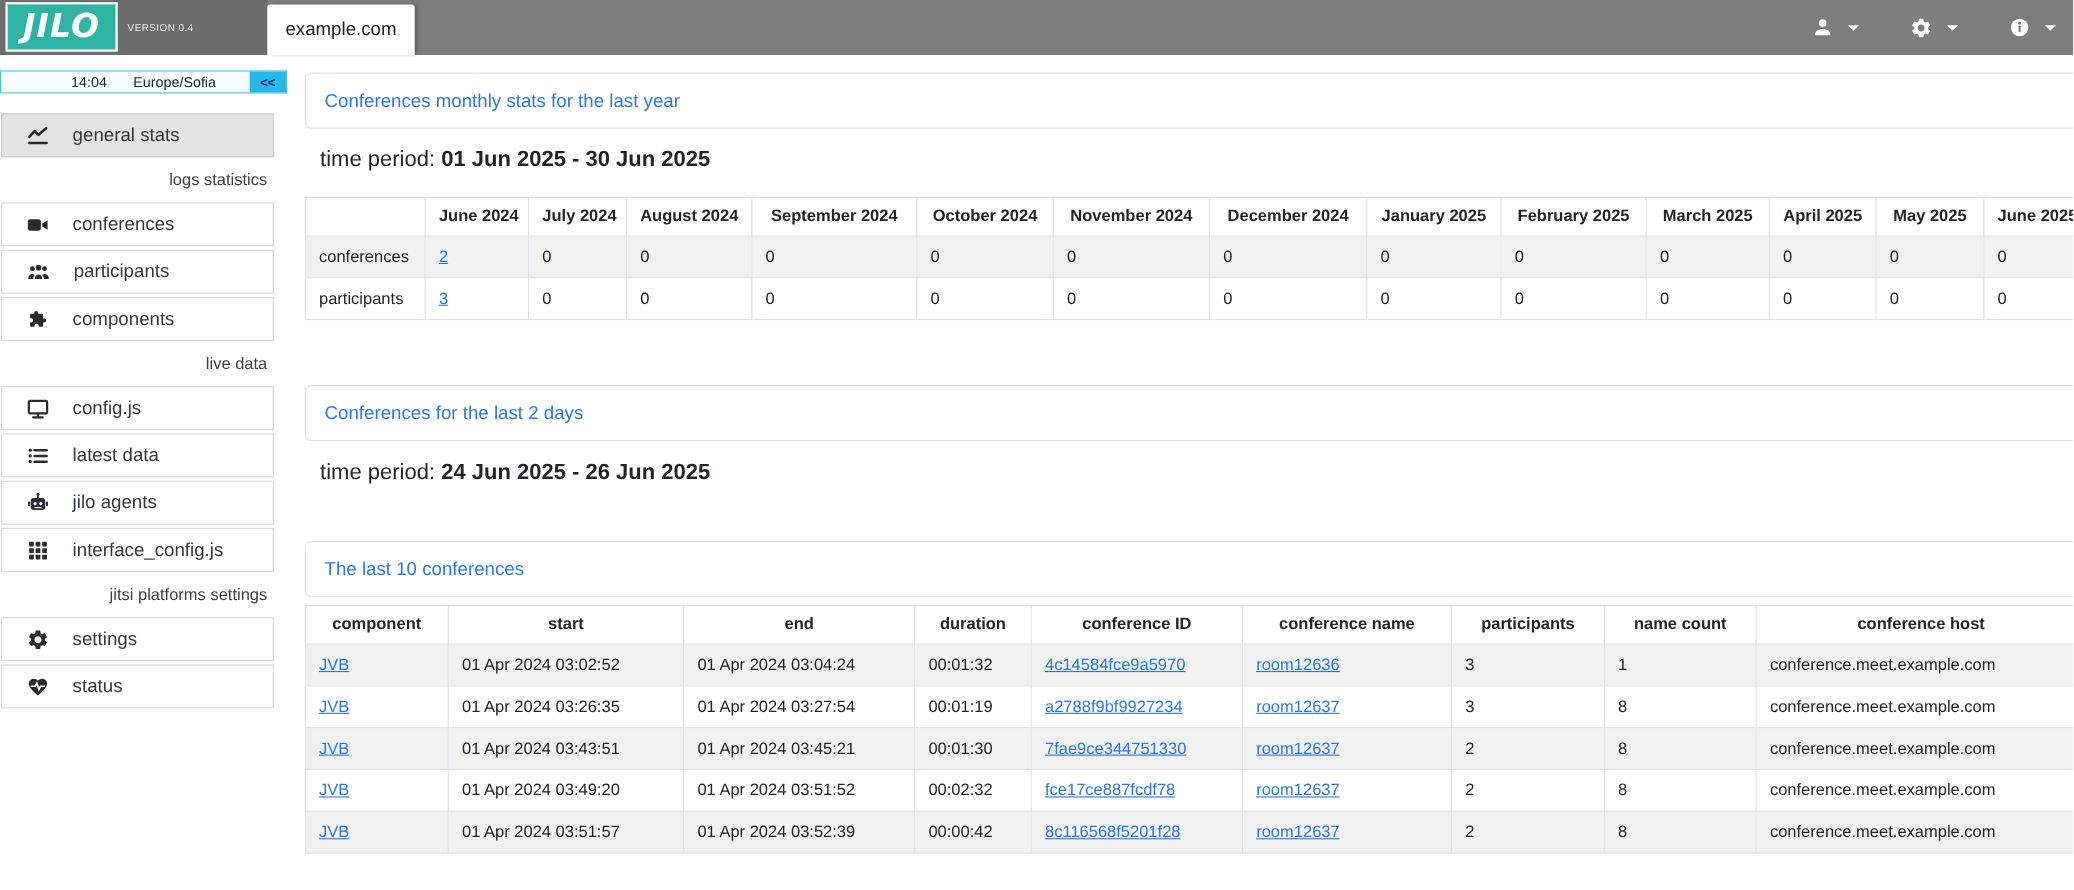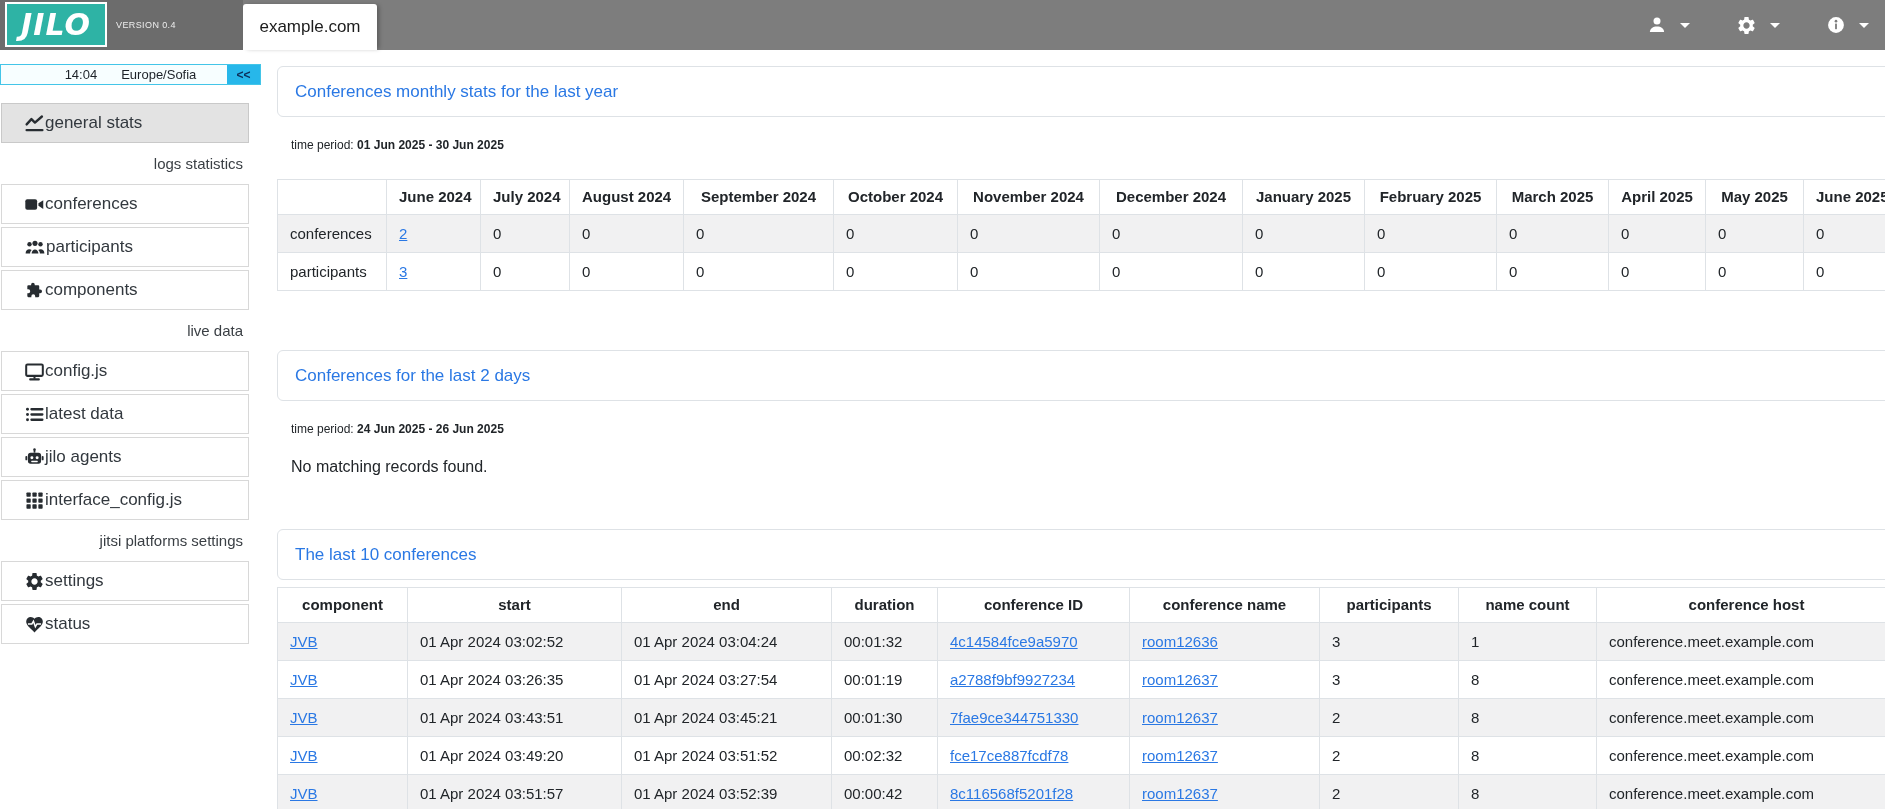--- a/index.html
+++ b/index.html
@@ -22,31 +22,31 @@
   .nav-svg{display:block;}
 
   
   .clock-bar{position:absolute;left:0;top:64px;width:261px;height:21px;background:#f7feff;border:1px solid #43c5e8;
              box-sizing:border-box;display:flex;align-items:center;justify-content:center;gap:24px;
              font-size:13px;color:#1d2228;}
   .clock-btn{position:absolute;right:0;top:0;bottom:0;width:33px;background:#27b7ea;color:#0c2f5a;font-weight:bold;
              font-size:12px;display:flex;align-items:center;justify-content:center;cursor:pointer;}
   .sidebar{position:absolute;left:1px;top:103px;width:248px;}
   .side-item{box-sizing:border-box;height:40px;margin-bottom:3px;background:#fff;border:1px solid #d8d8d8;
-             display:flex;align-items:center;padding-left:22px;gap:0;font-size:17px;color:#32383e;cursor:pointer;}
+             display:flex;align-items:center;padding-left:22px;gap:21px;font-size:17px;color:#32383e;cursor:pointer;}
   .side-item.active{background:#e3e3e3;border-color:#c9c9c9;}
   .side-section{box-sizing:border-box;height:35px;margin-bottom:3px;display:flex;align-items:center;
                 justify-content:flex-end;padding-right:6px;font-size:15px;color:#3a3f44;}
   .icn{display:block;color:#272c31;}
 
   
   .main{position:absolute;left:277px;top:50px;right:0;bottom:0;overflow:hidden;}
   .card-head{box-sizing:border-box;height:51px;border:1px solid #dee2e6;border-radius:6px;margin-right:-12px;
              display:flex;align-items:center;padding-left:17px;font-size:17px;color:#2a78e4;background:#fff;}
-  .tp{margin:18px 0 0 14px;font-size:12px;line-height:21px;color:#212529;}
+  .tp{margin:18px 0 0 14px;font-size:20px;line-height:21px;color:#212529;}
   .tp b{font-weight:700;}
   .empty-msg{margin:16px 0 0 14px;font-size:16px;line-height:21px;color:#212529;}
   .card-m1{margin-top:16px;}
   .tbl-m1{margin-top:23px;}
   .card-m2{margin-top:59px;}
   .card-m3{margin-top:52px;}
   .tbl-m3{margin-top:7px;}
 
   table.data-table{border-collapse:collapse;table-layout:fixed;font-size:15px;color:#212529;background:#fff;}
   .data-table th,.data-table td{border:1px solid #dee2e6;text-align:left;padding:7px 12px;line-height:20px;
@@ -273,21 +273,20 @@
         </tbody>
       </table>
 
     <div class="card-head card-m2">
       <span>Conferences for the last 2 days</span>
     </div>
     <p class="tp">
       <span>time period:</span>
       <b>24 Jun 2025 - 26 Jun 2025</b>
     </p>
-    <p class="empty-msg">No matching records found.</p>
 
     <div class="card-head card-m3">
       <span>The last 10 conferences</span>
     </div>
     <table class="data-table tbl-m3" data-table="main.section_last10.table" style="width: 1619px;">
         <colgroup>
           <col style="width: 130px;">
           <col style="width: 214px;">
           <col style="width: 210px;">
           <col style="width: 106px;">

